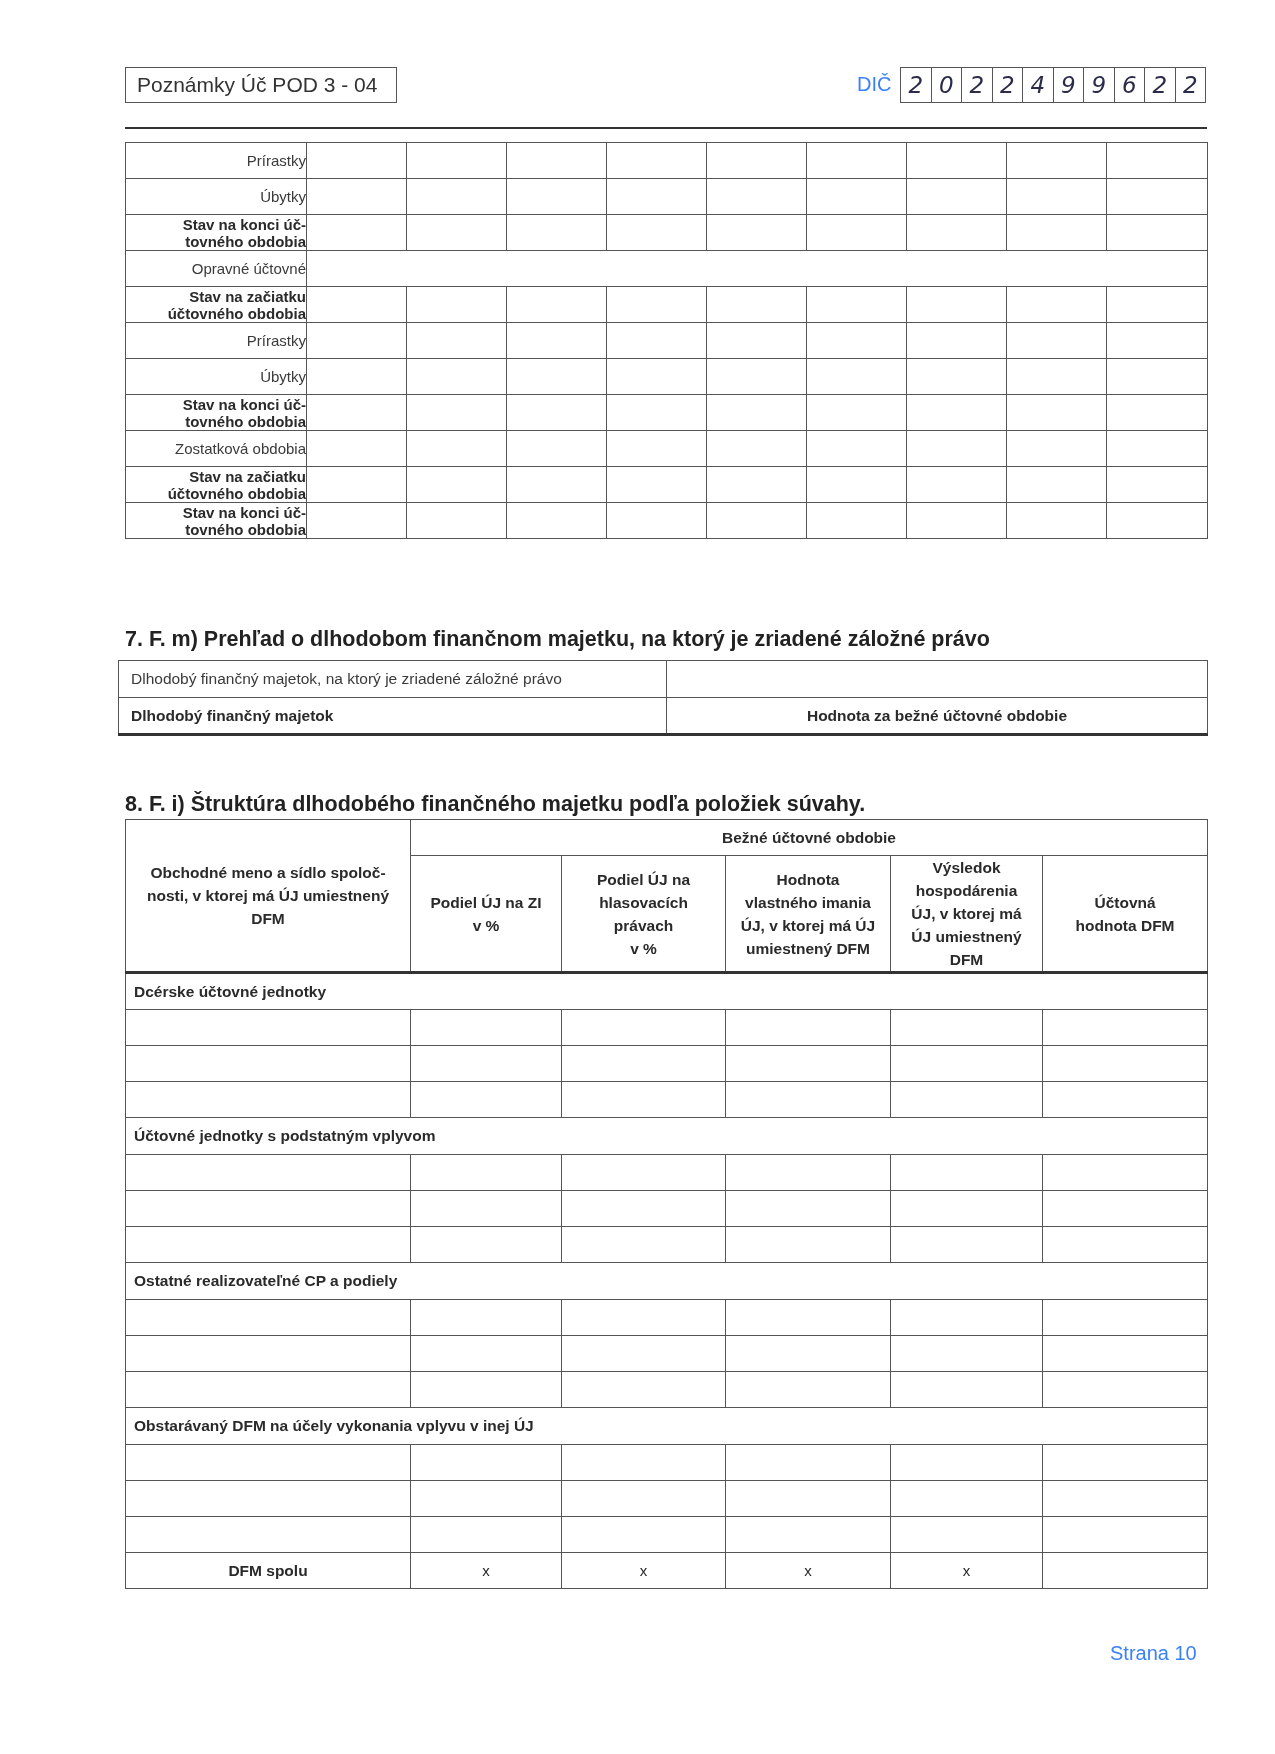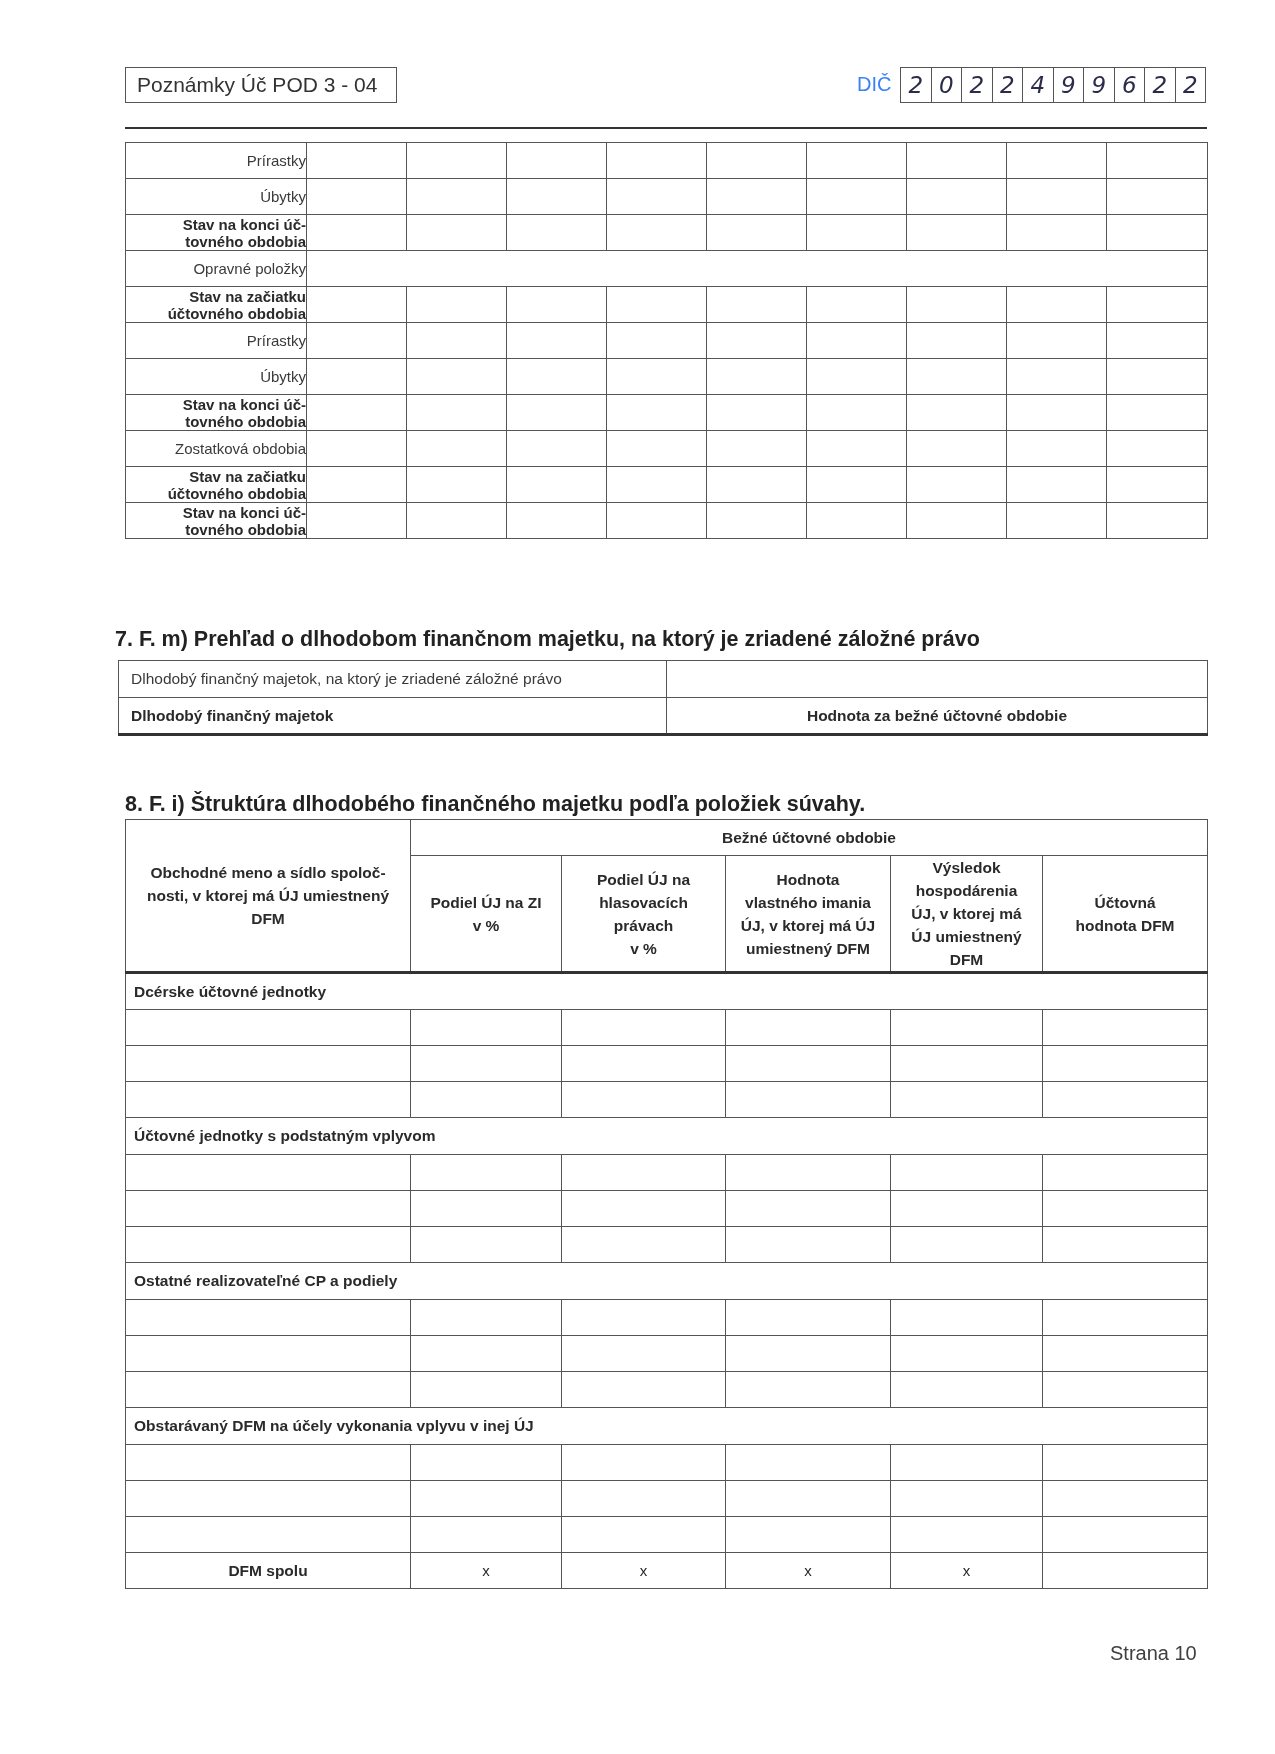--- a/index.html
+++ b/index.html
@@ -23,21 +23,21 @@
   .t2 .h2{font-weight:bold;text-align:center;border-bottom:3px solid #333;}
   .t2 .r{padding-left:12px;color:#3a3a3a;}
   .t3{left:125px;top:819px;width:1082px;}
   .t3 td{font-size:15.5px;}
   .t3 .hc{font-weight:bold;text-align:center;line-height:23px;color:#2a2a2a;}
   .t3 .thick{border-bottom:3px solid #333;}
   .t3 .grp td{height:37px;font-weight:bold;padding-left:8px;}
   .t3 .blank td{height:36px;}
   .t3 .tot td{height:36px;text-align:center;font-weight:bold;}
   .t3 .tot td.x{font-weight:normal;font-size:15px;}
-  .page-num{left:1110px;top:1642px;font-size:20px;color:#404040;}
+  .page-num{left:1110px;top:1642px;font-size:20px;color:#3b82f6;}
 </style>
 </head>
 <body>
 
 <div class="abs form-id">Poznámky Úč POD 3 - 04</div>
 <div class="abs dic-label">DIČ</div>
 <div class="abs dic-box" id="dic" style="left:900px;">
     <div class="d">2</div>
     <div class="d">0</div>
     <div class="d">2</div>
@@ -96,21 +96,21 @@
         <td></td>
         <td></td>
         <td></td>
         <td></td>
         <td></td>
         <td></td>
         <td></td>
         <td></td>
       </tr>
       <tr>
-        <td class="lbl" style="white-space: pre-line;">Opravné položky</td>
+        <td class="lbl" style="white-space: pre-line;">Opravné účtovné</td>
         <td colspan="9"></td>
       </tr>
       <tr>
         <td class="lbl b" style="white-space: pre-line;">Stav na začiatku
 účtovného obdobia</td>
         <td></td>
         <td></td>
         <td></td>
         <td></td>
         <td></td>
@@ -190,21 +190,21 @@
         <td></td>
         <td></td>
         <td></td>
         <td></td>
         <td></td>
         <td></td>
       </tr>
     </tbody>
 </table>
 
-<div class="abs sec-title" style="left:115px;top:627px;">7. F. m)  Prehľad o dlhodobom finančnom majetku, na ktorý je zriadené záložné právo</div>
+<div class="abs sec-title" style="left:125px;top:627px;">7. F. m)  Prehľad o dlhodobom finančnom majetku, na ktorý je zriadené záložné právo</div>
 <table class="abs t2">
   <colgroup>
       <col style="width:548px">
       <col style="width:541px">
     </colgroup>
   <tbody>
       <tr>
     <td class="r">Dlhodobý finančný majetok, na ktorý je zriadené záložné právo</td>
     <td></td>
   </tr>

